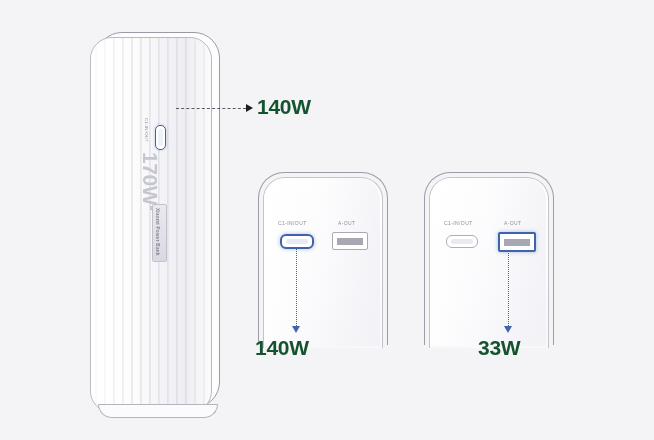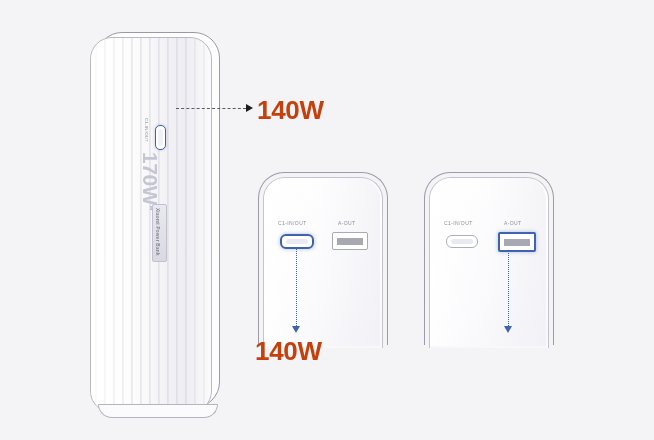--- a/index.html
+++ b/index.html
@@ -111,21 +111,21 @@
 
   .port-usba{
     position:absolute;width:34px;height:16px;border-radius:2px;
     border:1.3px solid #a9a9b7;background:#ffffff;
   }
   .port-usba.hl{border:2px solid #3f63ad;box-shadow:0 0 4px rgba(63,99,173,0.4);}
   .port-usba i{position:absolute;left:4px;top:5px;right:4px;bottom:4px;background:#a8a8b2;display:block;}
 
   
   .callout{
-    position:absolute;font-size:26px;font-weight:700;color:#c2410c;letter-spacing:-0.3px;
+    position:absolute;font-size:21px;font-weight:700;color:#14532d;letter-spacing:-0.3px;
   }
   .dash-h{
     position:absolute;height:0;border-top:1.4px dashed #5a5a68;
   }
   .arrow-r{
     position:absolute;width:0;height:0;
     border-left:7px solid #1c1c1c;
     border-top:4.5px solid transparent;border-bottom:4.5px solid transparent;
   }
   .dash-v{
@@ -198,14 +198,15 @@
       </div>
 
     <div class="pt-label" style="left:80px;top:48px;">A-OUT</div>
     <div class="port-usba hl" style="left:74px;top:60px;">
         <i></i>
       </div>
   </div>
 
   <div class="dash-v" style="left:508px;top:250px;height:78px;"></div>
   <div class="arrow-d" style="left:504px;top:326px;"></div>
+  <div class="callout" style="left:478px;top:336px;">33W</div>
 
 </div>
 
 </body></html>

